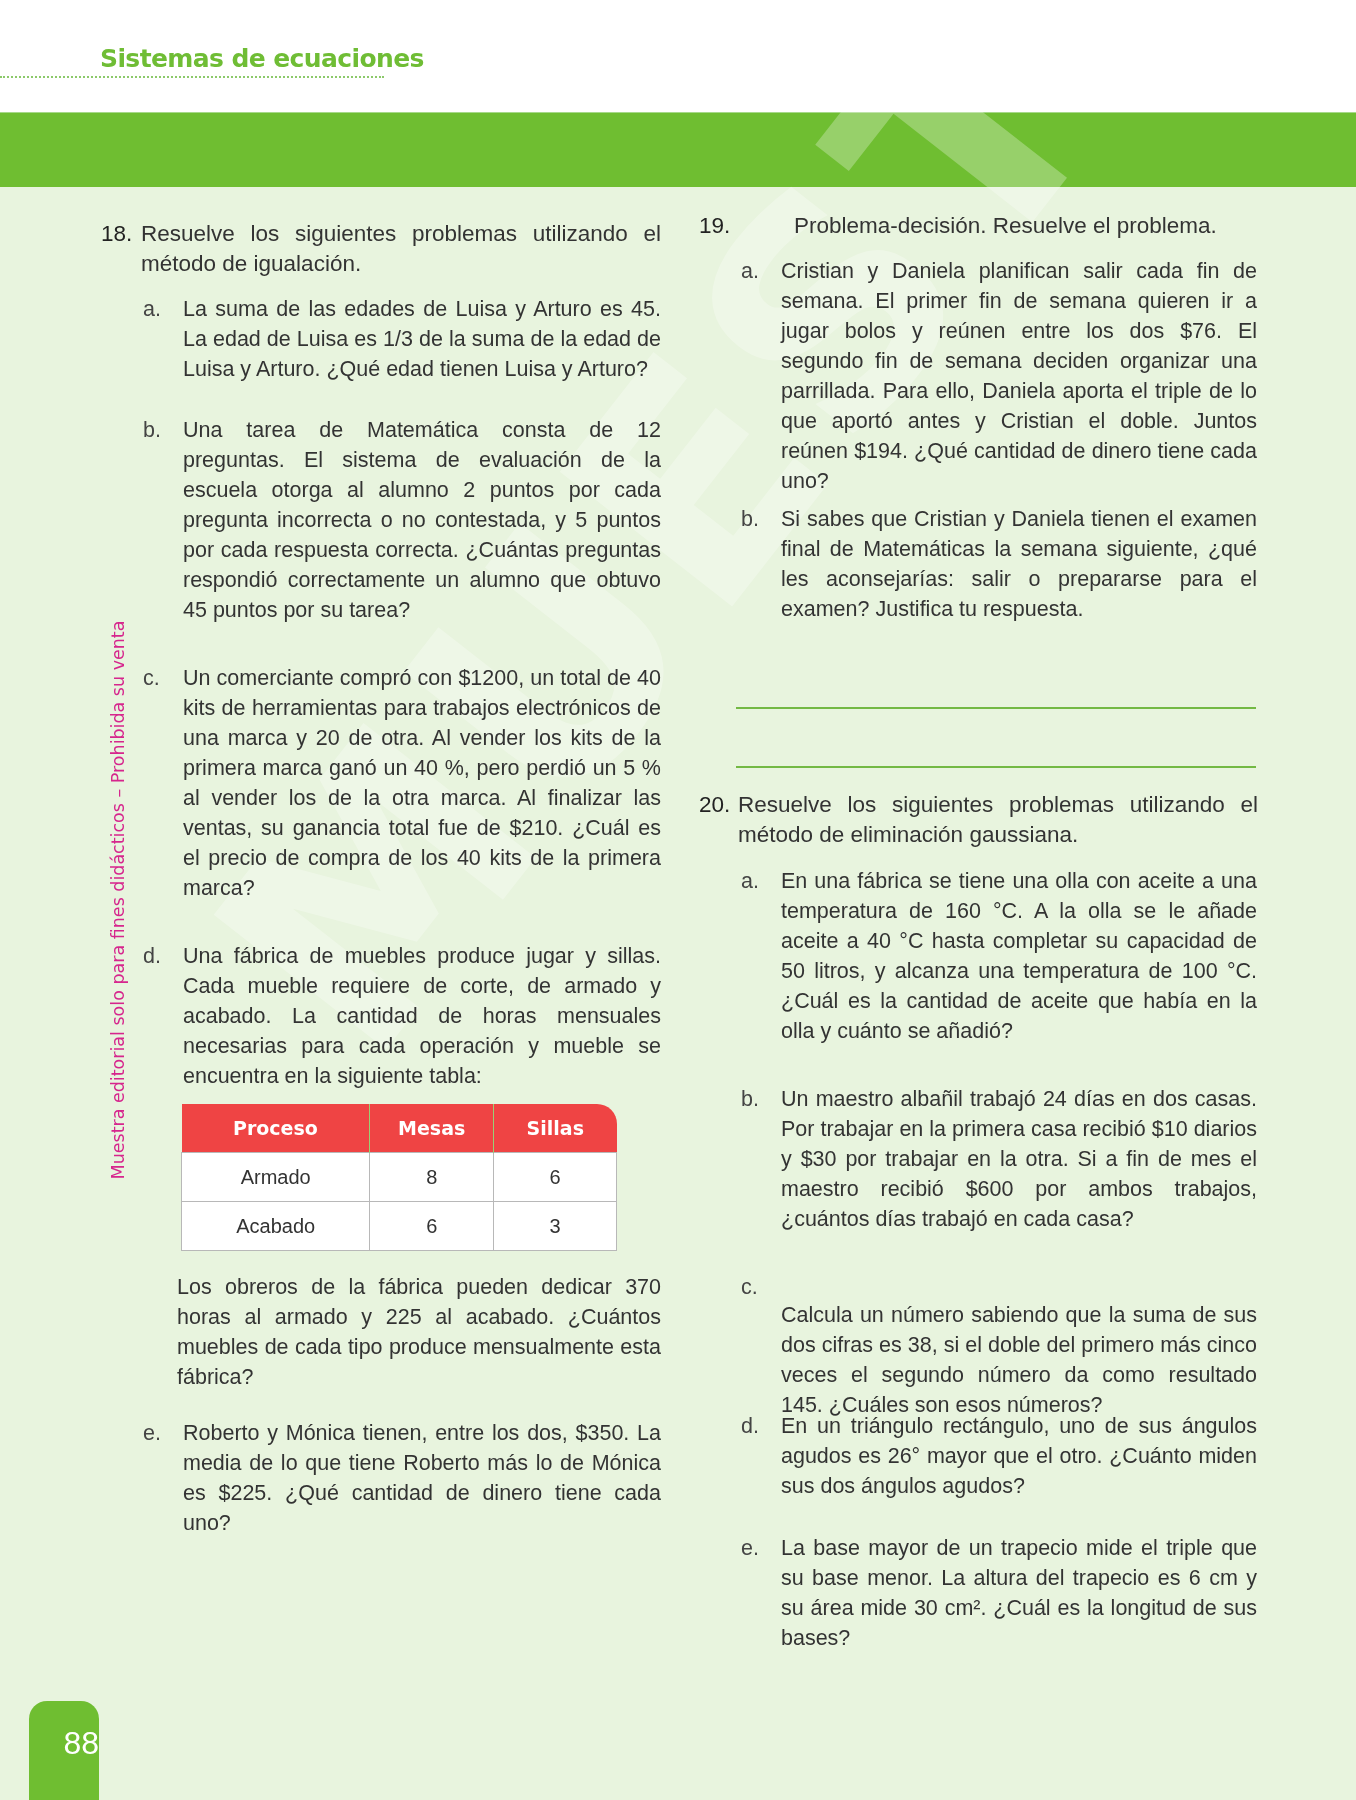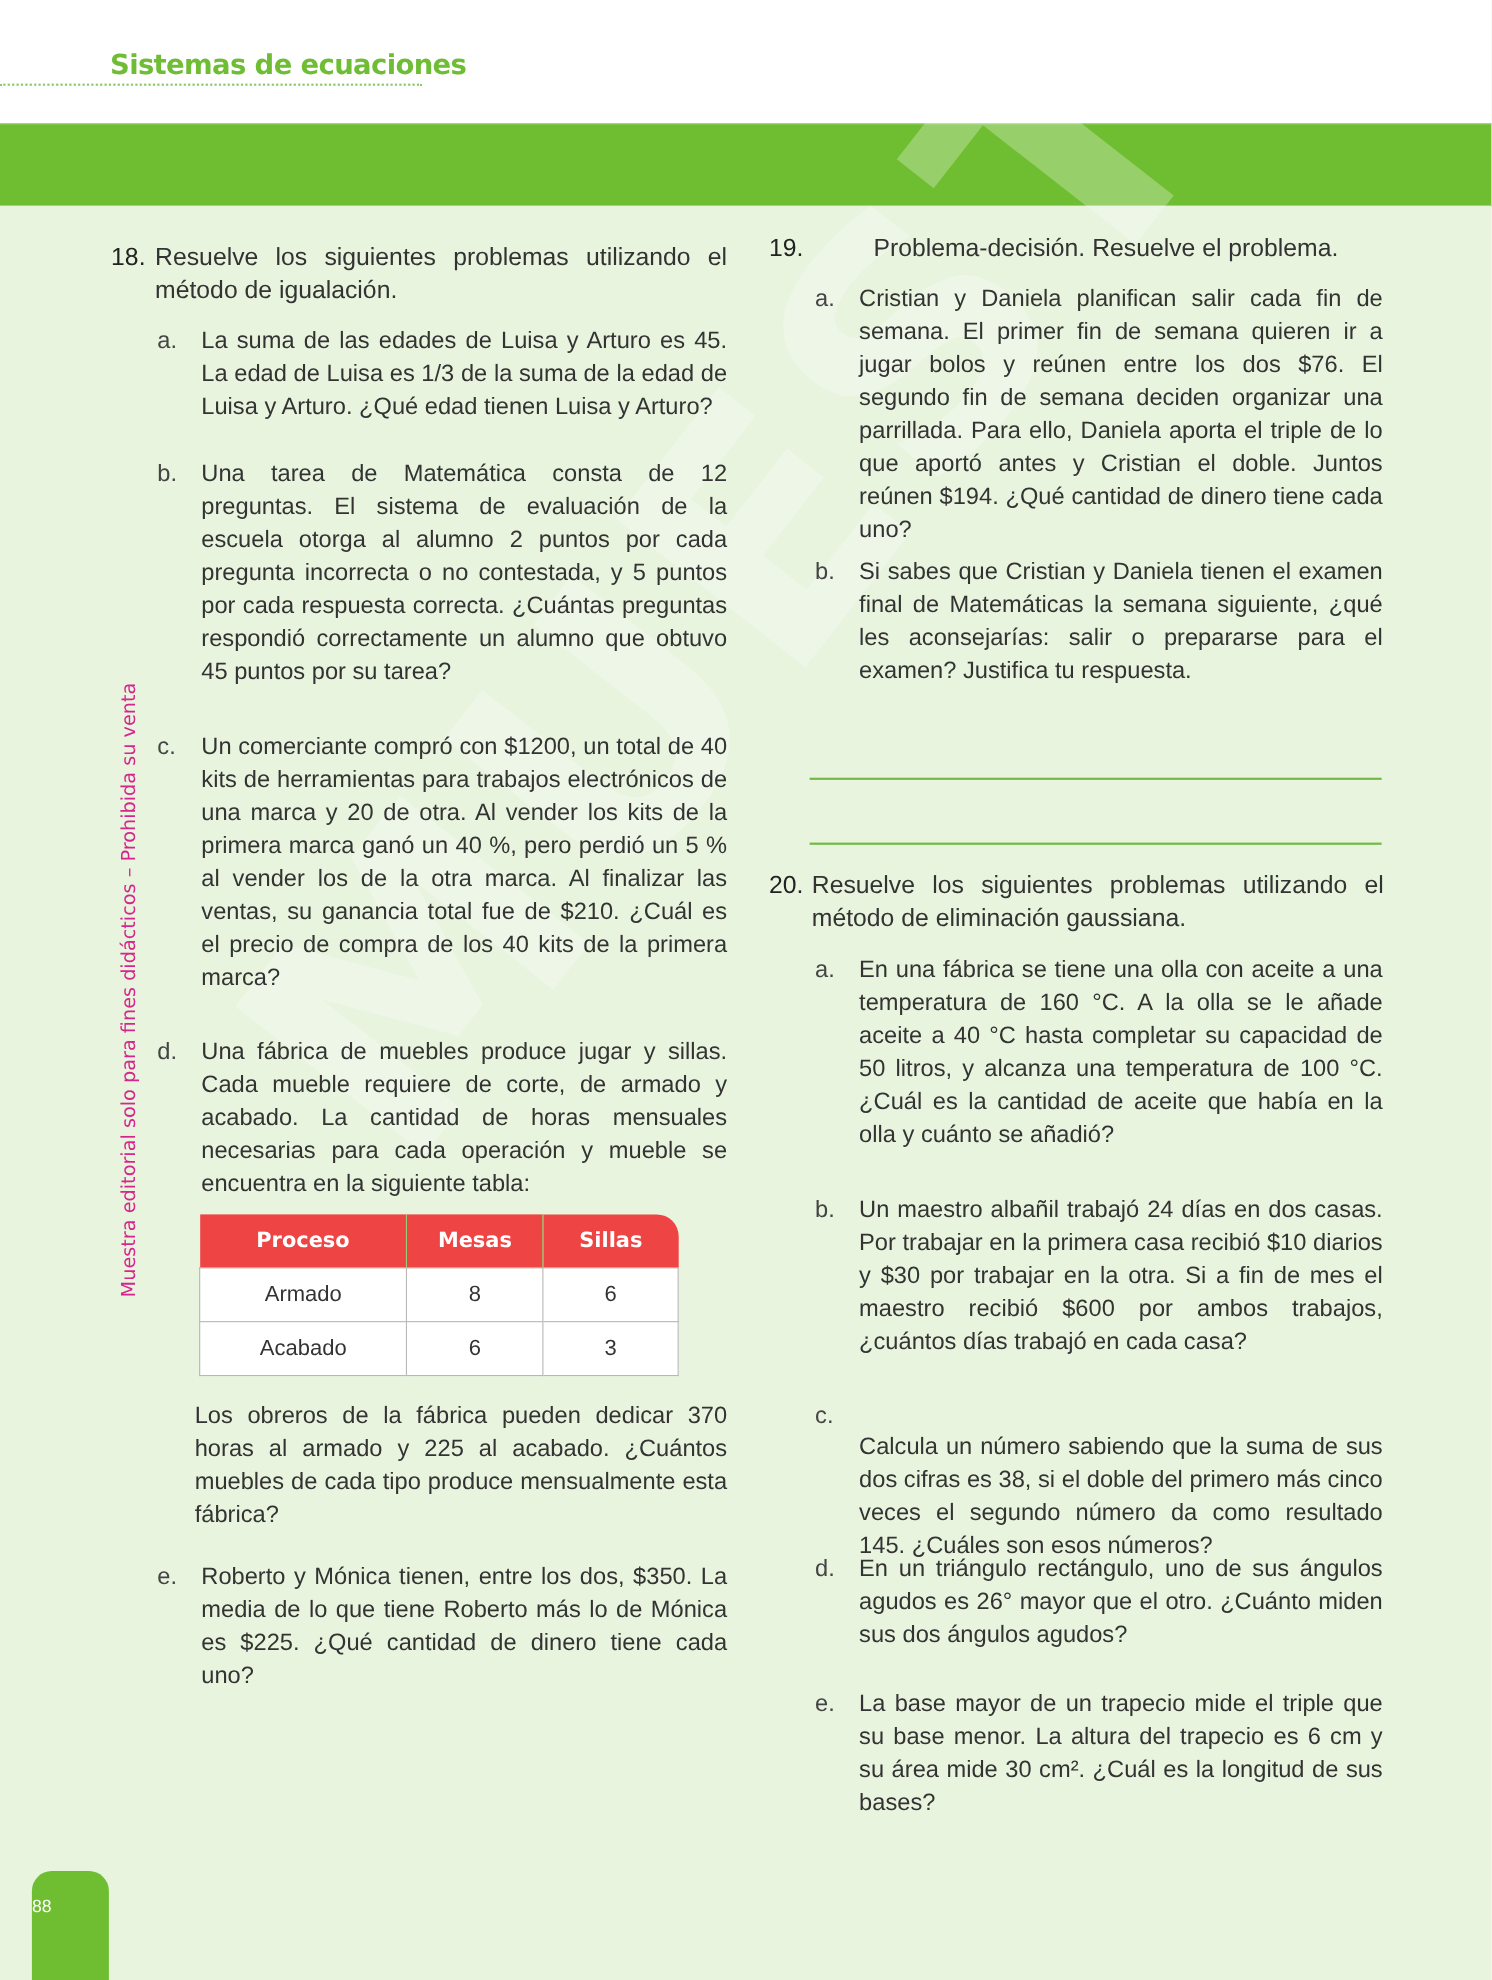--- a/index.html
+++ b/index.html
@@ -37,22 +37,22 @@
     position: absolute; left: 118px; top: 900px;
     transform: translate(-50%, -50%) rotate(-90deg);
     white-space: nowrap; color: #d6268d;
     font-family: "DejaVu Sans", sans-serif; font-size: 17.5px;
   }
   .page-tab {
     position: absolute; left: 29px; top: 1701px; width: 70px; height: 99px;
     background: #6fbe31; border-radius: 18px 18px 0 0;
   }
   .page-tab span {
-    position: absolute; left: 0; right: 0; top: 24px; text-align: left;
-    color: #ffffff; font-size: 16px;
+    position: absolute; left: 0; right: 0; top: 24px; text-align: right;
+    color: #ffffff; font-size: 32px;
   }
   .block { position: absolute; font-size: 21.5px; line-height: 30px; }
   .heading { color: #222; font-size: 22.5px; }
   .num { position: absolute; }
   .lbl { position: absolute; color: #444; }
   .txt { position: absolute; text-align: justify; text-align-last: left; color: #333; }
   .answer-line {
     position: absolute; left: 736px; width: 520px; height: 0;
     border-top: 2px solid #73b944;
   }

